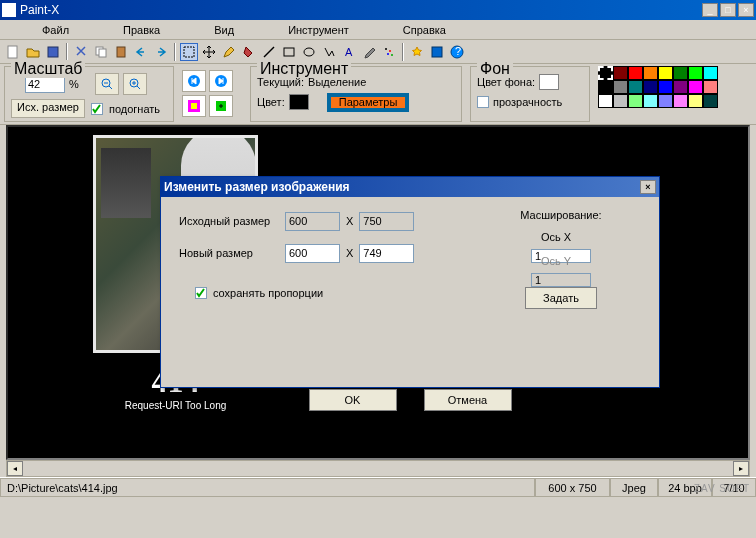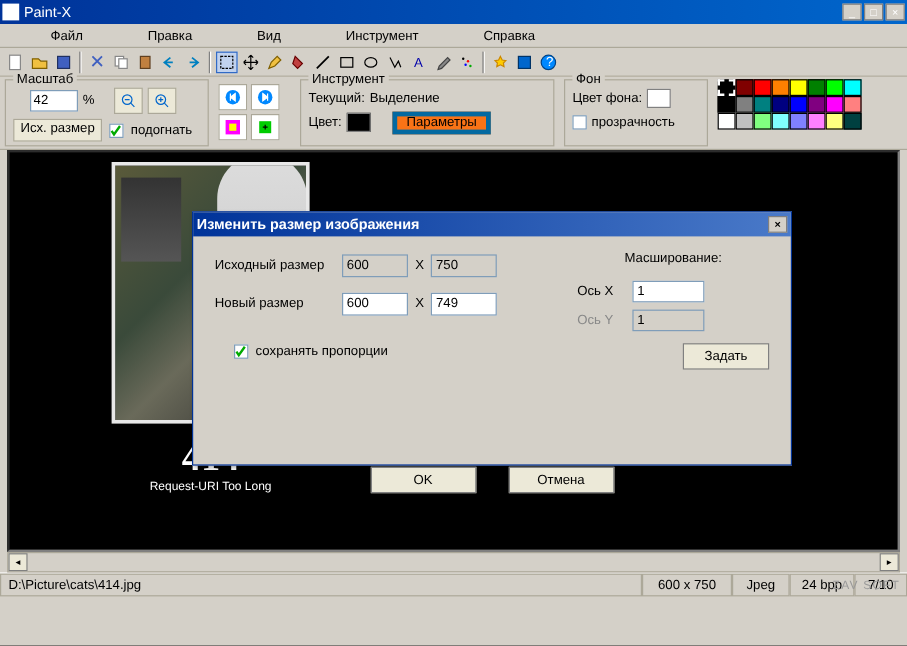--- a/index.html
+++ b/index.html
@@ -10,21 +10,21 @@
 .titlebar .winbtns { display: flex; gap: 2px; }
 .winbtn { width: 16px; height: 14px; background: #d4d0c8; border: 1px solid #808080; display: flex; align-items: center; justify-content: center; font-size: 9px; font-family: Arial; line-height: 1; cursor: default; }
 .menubar { height: 20px; background: #d4d0c8; display: flex; align-items: center; padding: 0 6px; gap: 18px; border-bottom: 1px solid #aca899; }
 .menubar span { cursor: default; margin-left: 36px; }
 .toolbar { height: 24px; background: #d4d0c8; display: flex; align-items: center; padding: 1px 4px; gap: 2px; border-bottom: 1px solid #aca899; }
 .tbtn { width: 18px; height: 18px; display: flex; align-items: center; justify-content: center; border: 1px solid transparent; }
 .tbtn.sel { border: 1px solid #316ac5; background: #c1d2ee; }
 .sep { width: 2px; height: 18px; border-left: 1px solid #808080; border-right: 1px solid #fff; margin: 0 2px; }
 .panels { display: flex; padding: 2px 4px; gap: 8px; background: #d4d0c8; border-bottom: 1px solid #aca899; }
 .groupbox { border: 1px solid #aca899; padding: 6px 6px 4px; position: relative; background: #d4d0c8; }
-.groupbox .legend { position: absolute; top: -7px; left: 6px; background: #d4d0c8; padding: 0 3px; font-size: 11px; }
+.groupbox .legend { position: absolute; top: -7px; left: 6px; background: #d4d0c8; padding: 0 3px; font-size: 16px; }
 .zoom-panel { width: 170px; height: 56px; }
 .zoom-panel input[type=text] { width: 40px; height: 18px; border: 1px solid #7f9db9; background: #fff; padding: 0 2px; }
 .zoom-panel .btn { display: inline-block; height: 19px; border: 1px solid #aca899; background: #ece9d8; padding: 1px 5px; cursor: default; }
 .magbtn { width: 24px; height: 22px; border: 1px solid #aca899; background: #ece9d8; display: inline-flex; align-items: center; justify-content: center; }
 .nav-panel { width: 60px; height: 56px; display: flex; flex-wrap: wrap; gap: 3px; align-content: flex-start; padding-top: 4px;}
 .navbtn { width: 24px; height: 22px; border: 1px solid #aca899; background: #fff; display: flex; align-items: center; justify-content: center; }
 .instr-panel { width: 212px; height: 56px; }
 .instr-panel .row { display: flex; align-items: center; gap: 4px; margin-bottom: 2px; height: 18px;}
 .color-sw { width: 20px; height: 16px; background: #000; border: 1px solid #808080; display: inline-block; }
 .btn-small { height: 19px; border: 4px solid #0369a1; background: #f97316; padding: 1px 8px; cursor: default; display:inline-flex;align-items:center; }
@@ -49,21 +49,21 @@
 .dialog .dlg-title { height: 20px; background: linear-gradient(to right, #003399, #4a7ac9); color: #fff; display: flex; align-items: center; padding: 0 3px; font-weight:bold;}
 .dlg-title .t { flex: 1; font-size:12px;}
 .dlg-close { width: 16px; height: 14px; background: #d4d0c8; border: 1px solid #808080; display: flex; align-items: center; justify-content: center; font-size: 9px; color:#000; cursor:default;}
 .dlg-body { padding: 12px 18px; position:relative; height:228px;}
 .dlg-row { display: flex; align-items: center; height: 24px; gap: 6px; }
 .dlg-row label { width: 100px; }
 .dlg-input { width: 55px; height: 19px; border: 1px solid #7f9db9; background: #fff; padding: 0 3px; }
 .dlg-input.ro { background: #d4d0c8; }
 .scaling { position: absolute; right: 18px; top: 12px; width: 160px; }
 .scaling .hdr { text-align: center; margin-bottom: 10px; }
-.scaling .row { display: flex; align-items: center; height: 24px; gap: 6px; }
+.scaling .row { display: flex; align-items: center; height: 24px; gap: 6px; flex-direction: column; }
 .scaling .row label { width: 40px; color: #888; }
 .scaling .row label.active { color: #000; }
 .scaling input { width: 60px; height: 18px; border: 1px solid #7f9db9; padding: 0 3px; }
 .scaling input.ro { background: #d4d0c8; }
 .dlg-btn { width: 88px; height: 22px; border: 1px solid #808080; background: #ece9d8; display: inline-flex; align-items: center; justify-content: center; cursor: default; }
 .dlg-buttons { position: absolute; bottom: 14px; left: 0; right: 0; display: flex; justify-content: center; gap: 27px; }
 .check { width:12px;height:12px;border:1px solid #7f9db9;background:#fff;display:inline-flex;align-items:center;justify-content:center;}
 .watermark { position: absolute; right: 6px; bottom: 44px; color: #999; font-size: 10px; letter-spacing: 1px; }
 svg { display:block; }
 </style>

